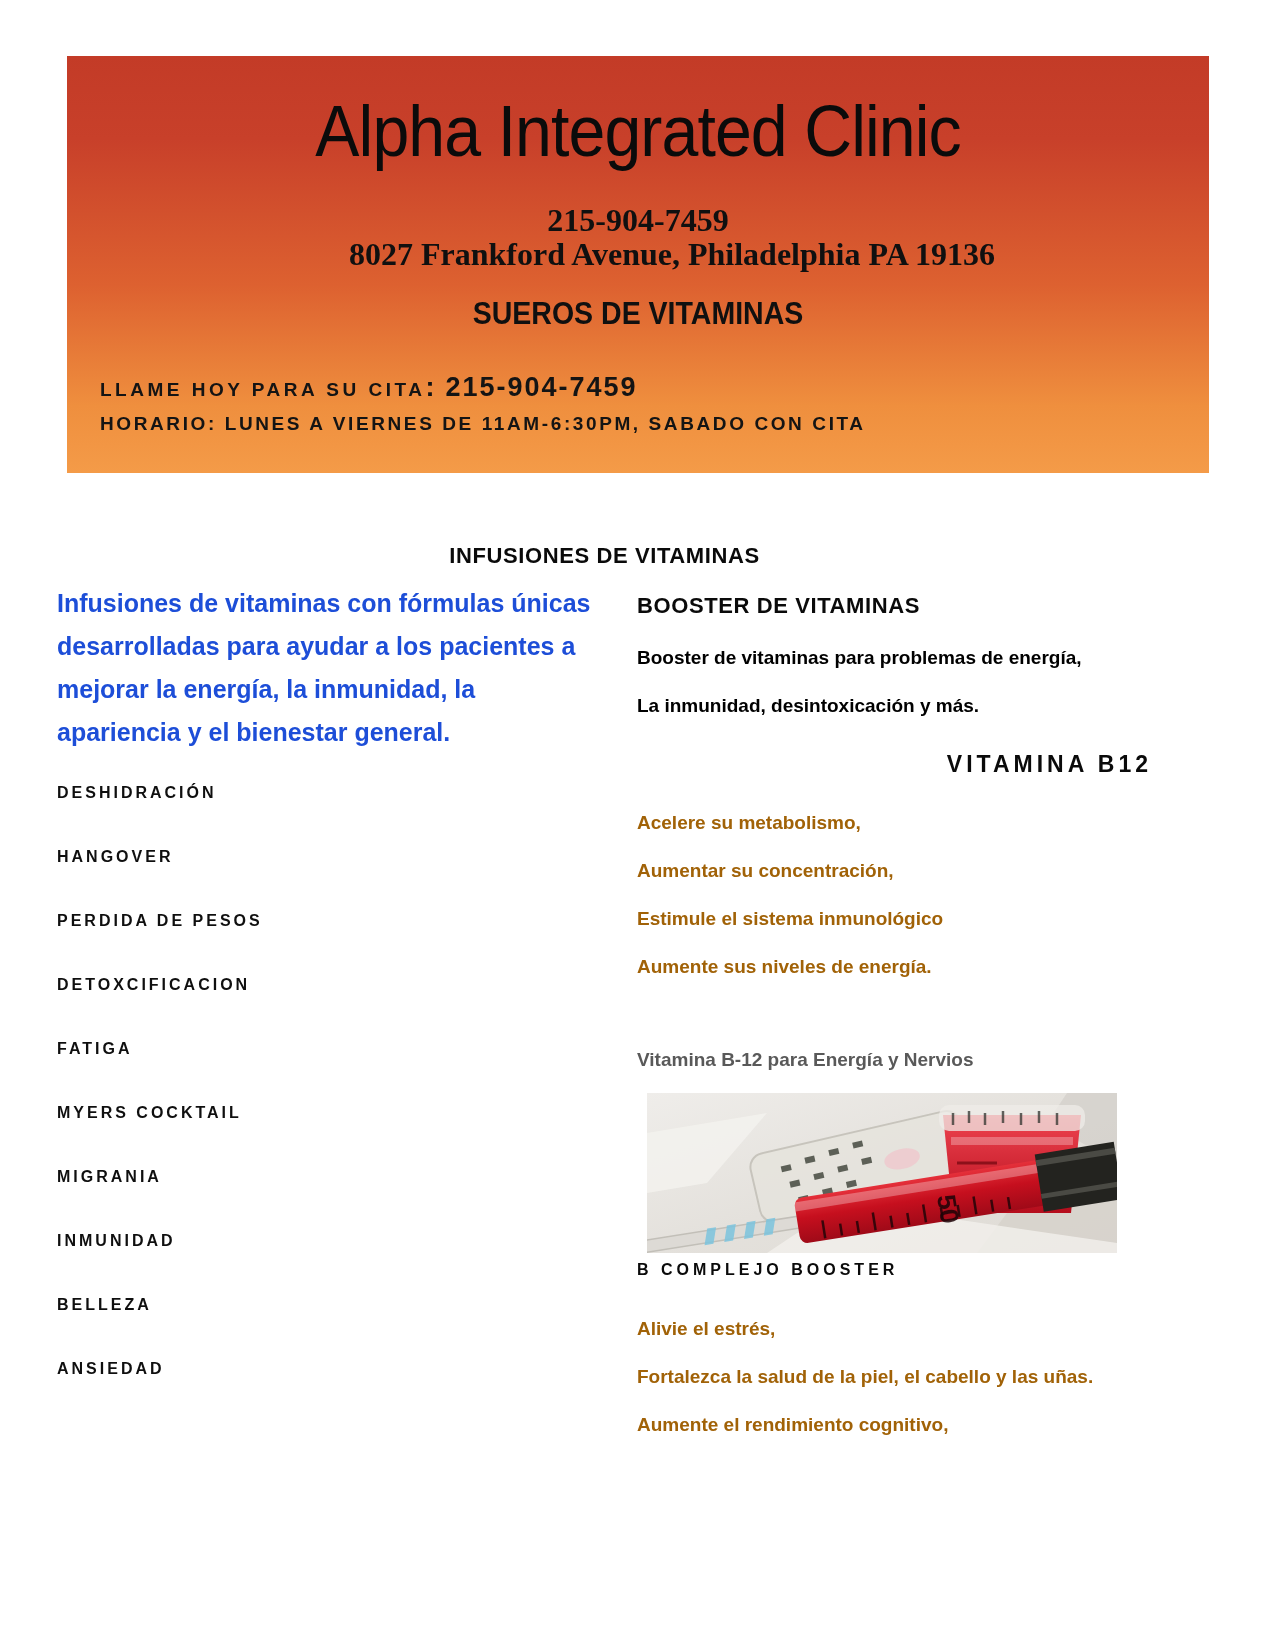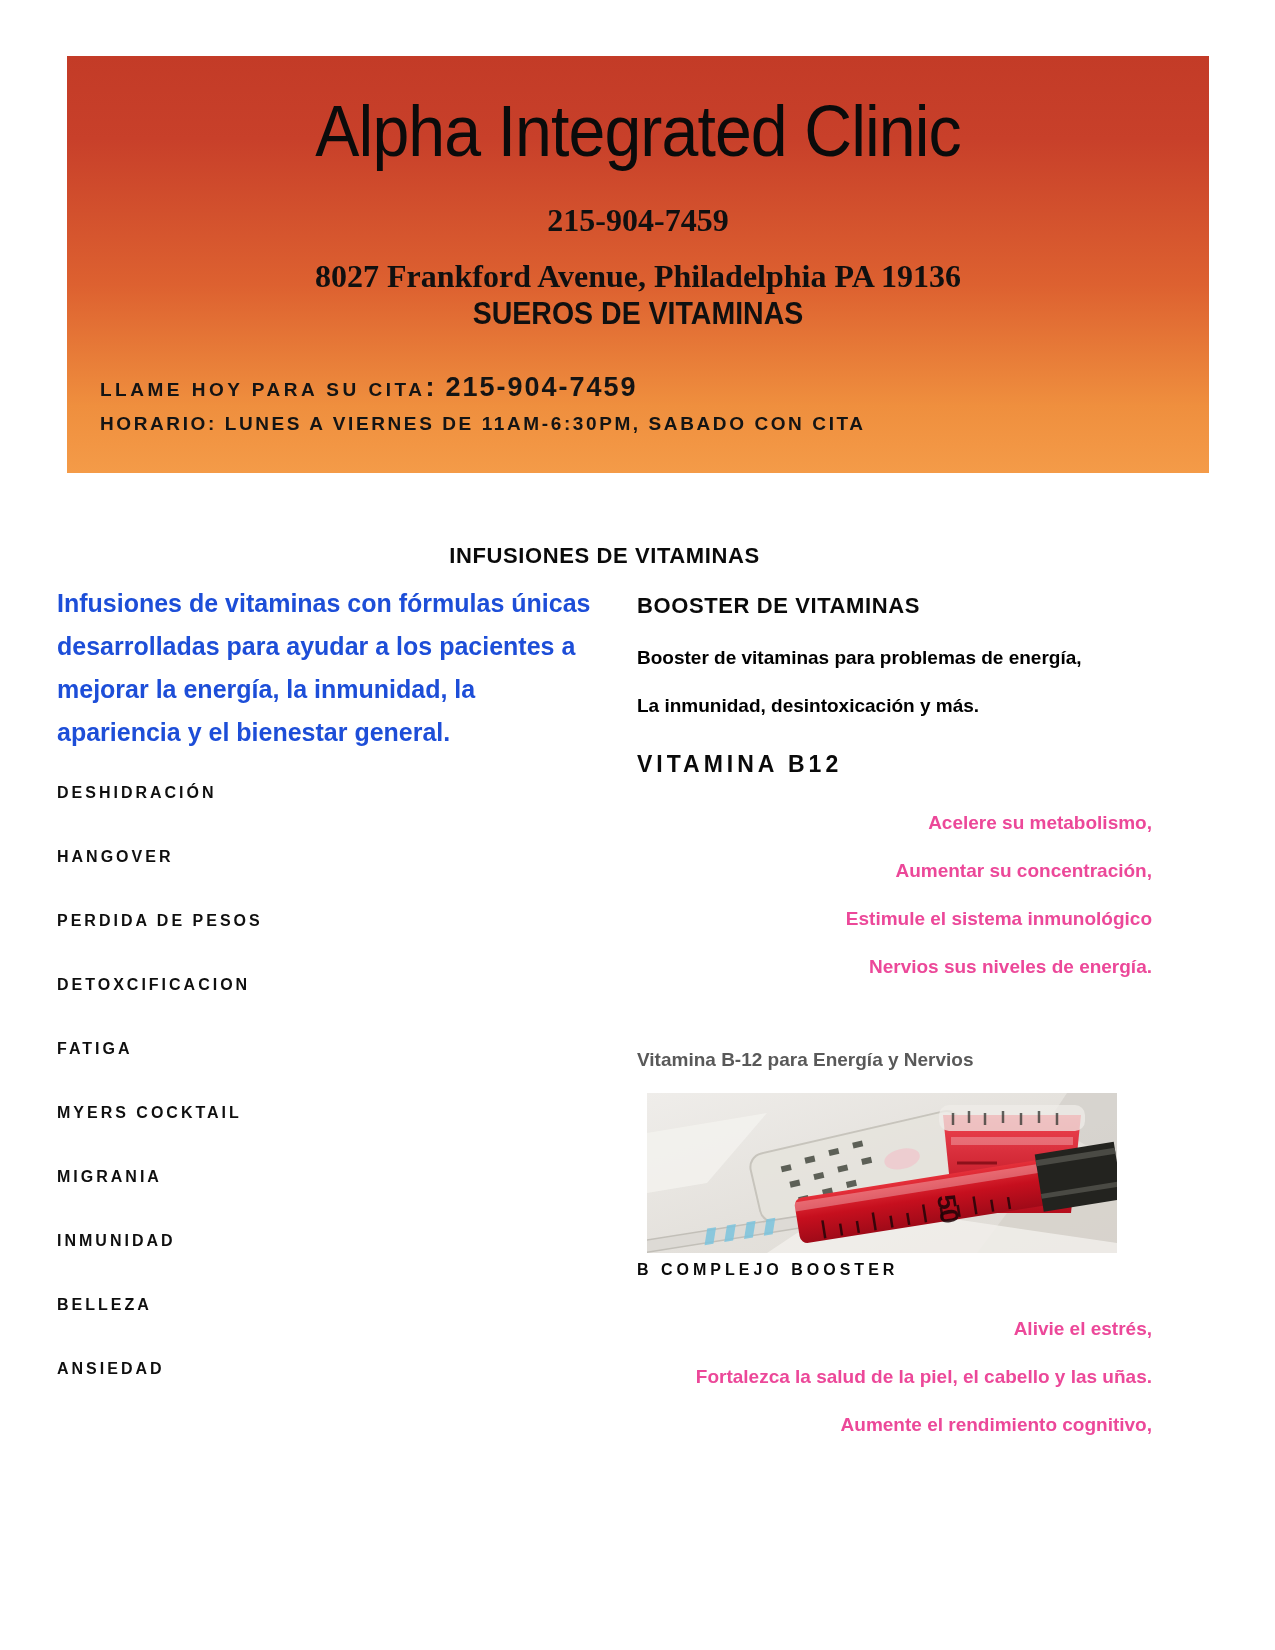--- a/index.html
+++ b/index.html
@@ -16,21 +16,21 @@
   .banner-title {
     position:absolute; top:34px; left:0; width:100%; text-align:center;
     font-size:72px; font-weight:400; letter-spacing:-1px; color:#0b0b0b;
     transform:scaleX(0.92);
   }
   .banner-phone, .banner-address {
     position:absolute; left:0; width:100%; text-align:center;
     font-family:"Liberation Serif", serif; font-weight:700; font-size:32px; color:#101010;
   }
   .banner-phone { top:146px; }
-  .banner-address { top:202px; }
+  .banner-address { top:180px;margin-left:34px; }
   .banner-tagline {
     position:absolute; top:240px; left:0; width:100%; text-align:center;
     font-weight:700; font-size:31px; color:#101010; transform:scaleX(0.92);
   }
   .banner-call {
     position:absolute; left:33px; top:316px; display:flex; align-items:baseline;
     font-weight:700; color:#141414; white-space:nowrap;
   }
   .banner-call .call-label { font-size:19px; letter-spacing:3.5px; }
   .banner-call .call-colon { font-size:27px; letter-spacing:2px; }
@@ -59,26 +59,26 @@
   .col-right { position:absolute; left:637px; top:585px; width:515px; height:900px; }
   .booster-heading {
     position:absolute; top:8px; left:0; font-size:22px; font-weight:700; letter-spacing:0.6px;
   }
   .booster-lines { position:absolute; top:62px; left:0; width:515px; }
   .booster-lines > div {
     font-size:19px; font-weight:700; color:#000000; line-height:22px; margin-bottom:26px;
     white-space:nowrap;
   }
   .b12-heading {
-    position:absolute; top:166px; left:0; width:100%; text-align:left;
+    position:absolute; top:166px; left:0; width:100%; text-align:right;
     font-size:23px; font-weight:700; letter-spacing:4px;
   }
   .b12-benefits { position:absolute; top:222px; left:0; width:515px; }
   .b12-benefits > div, .bcomplex-benefits > div {
-    font-size:19px; font-weight:700; color:#ec4899; line-height:31px; margin-bottom:17px;text-align:right;
+    font-size:19px; font-weight:700; color:#a16207; line-height:31px; margin-bottom:17px;
   }
   .photo-caption {
     position:absolute; top:464px; left:0; font-size:19px; font-weight:700; color:#595959;
     white-space:nowrap;
   }
   .photo {
     position:absolute; top:508px; left:10px; width:470px; height:160px; display:block;
   }
   .bcomplex-heading {
     position:absolute; top:676px; left:0; font-size:16px; font-weight:700; letter-spacing:4px;
@@ -130,21 +130,21 @@
     <div class="booster-lines">
         <div>Booster de vitaminas para problemas de energía,</div>
         <div>La inmunidad, desintoxicación y más.</div>
       </div>
 
     <div class="b12-heading">VITAMINA B12</div>
     <div class="b12-benefits">
         <div>Acelere su metabolismo,</div>
         <div>Aumentar su concentración,</div>
         <div>Estimule el sistema inmunológico</div>
-        <div>Nervios sus niveles de energía.</div>
+        <div>Aumente sus niveles de energía.</div>
       </div>
 
     <div class="photo-caption">Vitamina B-12 para Energía y Nervios</div>
 
     <svg class="photo" viewBox="0 0 470 160" xmlns="http://www.w3.org/2000/svg" role="img">
       <defs>
         <linearGradient id="redg" x1="0" y1="0" x2="0" y2="1">
           <stop offset="0" stop-color="#e5303a"></stop>
           <stop offset="0.45" stop-color="#c60f1e"></stop>
           <stop offset="1" stop-color="#9f0a18"></stop>

